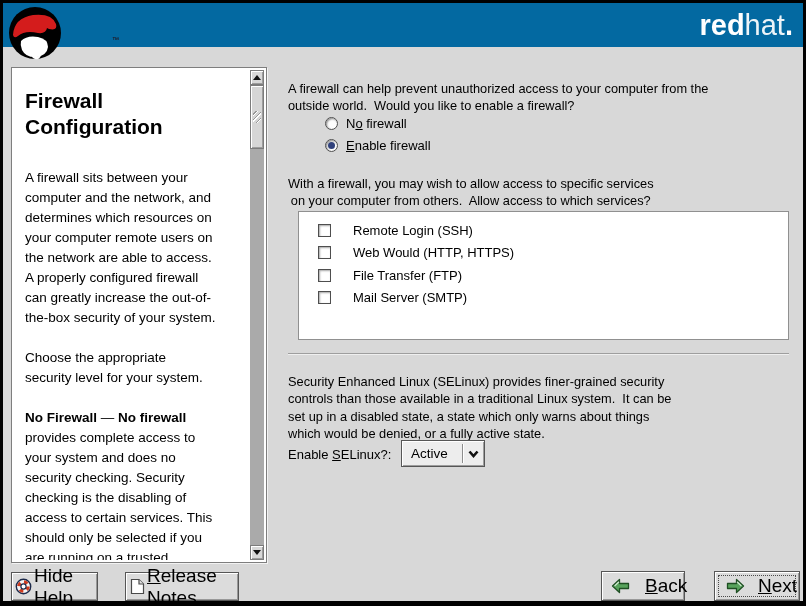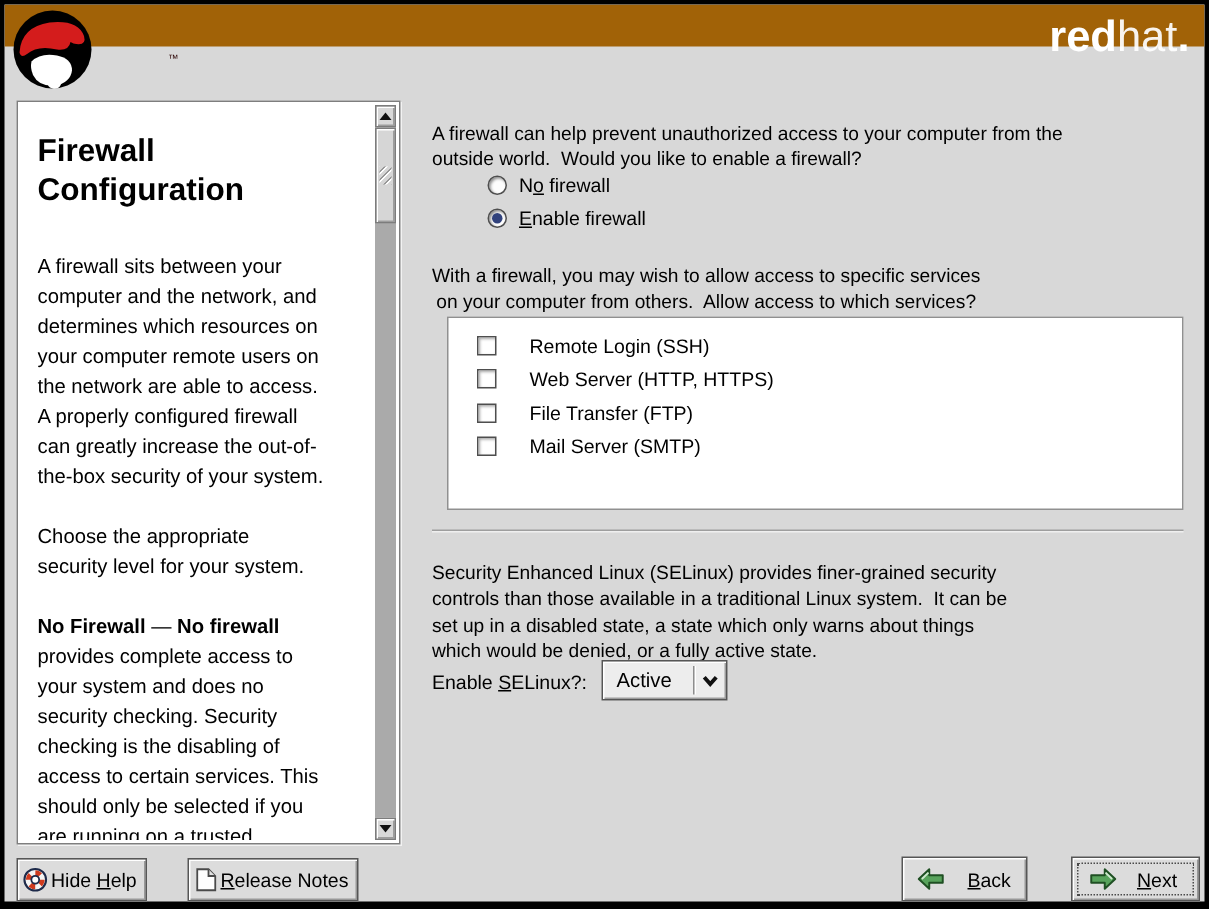--- a/index.html
+++ b/index.html
@@ -1,21 +1,21 @@
 <!DOCTYPE html>
 <html><head>
 <meta charset="utf-8">
 <style>
   body{margin:0;background:#fff;}
   .window{position:relative;width:806px;height:606px;background:#d8d8d8;
     border:solid #000;border-width:3px 3px 5px 3px;box-sizing:border-box;overflow:hidden;
     font-family:"Liberation Sans","DejaVu Sans",sans-serif;color:#000;}
 
   
-  .header{position:absolute;left:0;top:0;right:0;height:28px;background:#a16207;}
+  .header{position:absolute;left:0;top:0;right:0;height:44px;background:#0369a1;}
   .wordmark{position:absolute;right:10px;top:4px;font-size:29px;color:#fff;line-height:36px;}
   .wordmark .b{font-weight:bold;}
   .wordmark .l{font-weight:normal;opacity:.93;}
   .logo{position:absolute;left:4px;top:2px;width:56px;height:56px;}
   .tm{position:absolute;left:109px;top:33px;font-size:7px;color:#2a0000;}
 
   
   .help-panel{position:absolute;left:8px;top:64px;width:256px;height:496px;background:#fff;
     border:1px solid #7e7e7e;box-shadow:1px 1px 0 #f2f2f2;box-sizing:border-box;}
   .help-content{position:absolute;left:13px;top:20px;width:223px;bottom:2px;overflow:hidden;}
@@ -56,21 +56,21 @@
 
   #selinux-row-label{position:absolute;left:285px;top:444px;font-size:13px;}
   .combo{position:absolute;left:398px;top:437px;width:84px;height:27px;background:#ededed;box-sizing:border-box;
     border:1px solid #565656;box-shadow:inset 1px 1px 0 #fff,inset -1px -1px 0 #9d9d9d;
     display:flex;align-items:center;}
   .combo-text{flex:1;padding-left:9px;font-size:13.5px;}
   .combo-sep{width:1px;align-self:stretch;margin:3px 0;background:#8d8d8d;box-shadow:1px 0 0 #fff;}
   .combo-arrow{width:21px;display:flex;align-items:center;justify-content:center;}
 
   
-  .btn{position:absolute;display:flex;align-items:center;background:#dcdcdc;box-sizing:border-box;font-size:13px;
+  .btn{position:absolute;display:flex;align-items:center;background:#dcdcdc;box-sizing:border-box;font-size:19px;
     border:1px solid #565656;box-shadow:inset 1px 1px 0 #fff,inset -1px -1px 0 #989898;cursor:default;}
   #btn-hide-help{left:8px;top:569px;width:87px;height:29px;padding-left:3px;gap:2px;}
   #btn-release-notes{left:122px;top:569px;width:114px;height:29px;padding-left:4px;gap:2px;}
   #btn-back{left:598px;top:568px;width:84px;height:30px;padding-left:9px;gap:15px;}
   #btn-next{left:711px;top:568px;width:86px;height:30px;padding-left:11px;gap:13px;text-align:center;}
   #btn-next::after{content:"";position:absolute;left:3px;top:3px;right:3px;bottom:3px;border:1px dotted #4a4a4a;pointer-events:none;}
   .btn .icn{display:flex;align-items:center;flex:none;}
   u{text-decoration:underline;}
 </style>
 </head>
@@ -145,21 +145,21 @@
   <p class="rtext" id="services-intro">With a firewall, you may wish to allow access to specific services
 on your computer from others.  Allow access to which services?</p>
 
   <div class="services-box">
     <div class="service-row">
       <span class="checkbox"></span>
       <span>Remote Login (SSH)</span>
     </div>
     <div class="service-row">
       <span class="checkbox"></span>
-      <span>Web Server (HTTP, HTTPS)</span>
+      <span>Web Would (HTTP, HTTPS)</span>
     </div>
     <div class="service-row">
       <span class="checkbox"></span>
       <span>File Transfer (FTP)</span>
     </div>
     <div class="service-row">
       <span class="checkbox"></span>
       <span>Mail Server (SMTP)</span>
     </div>
   </div>

